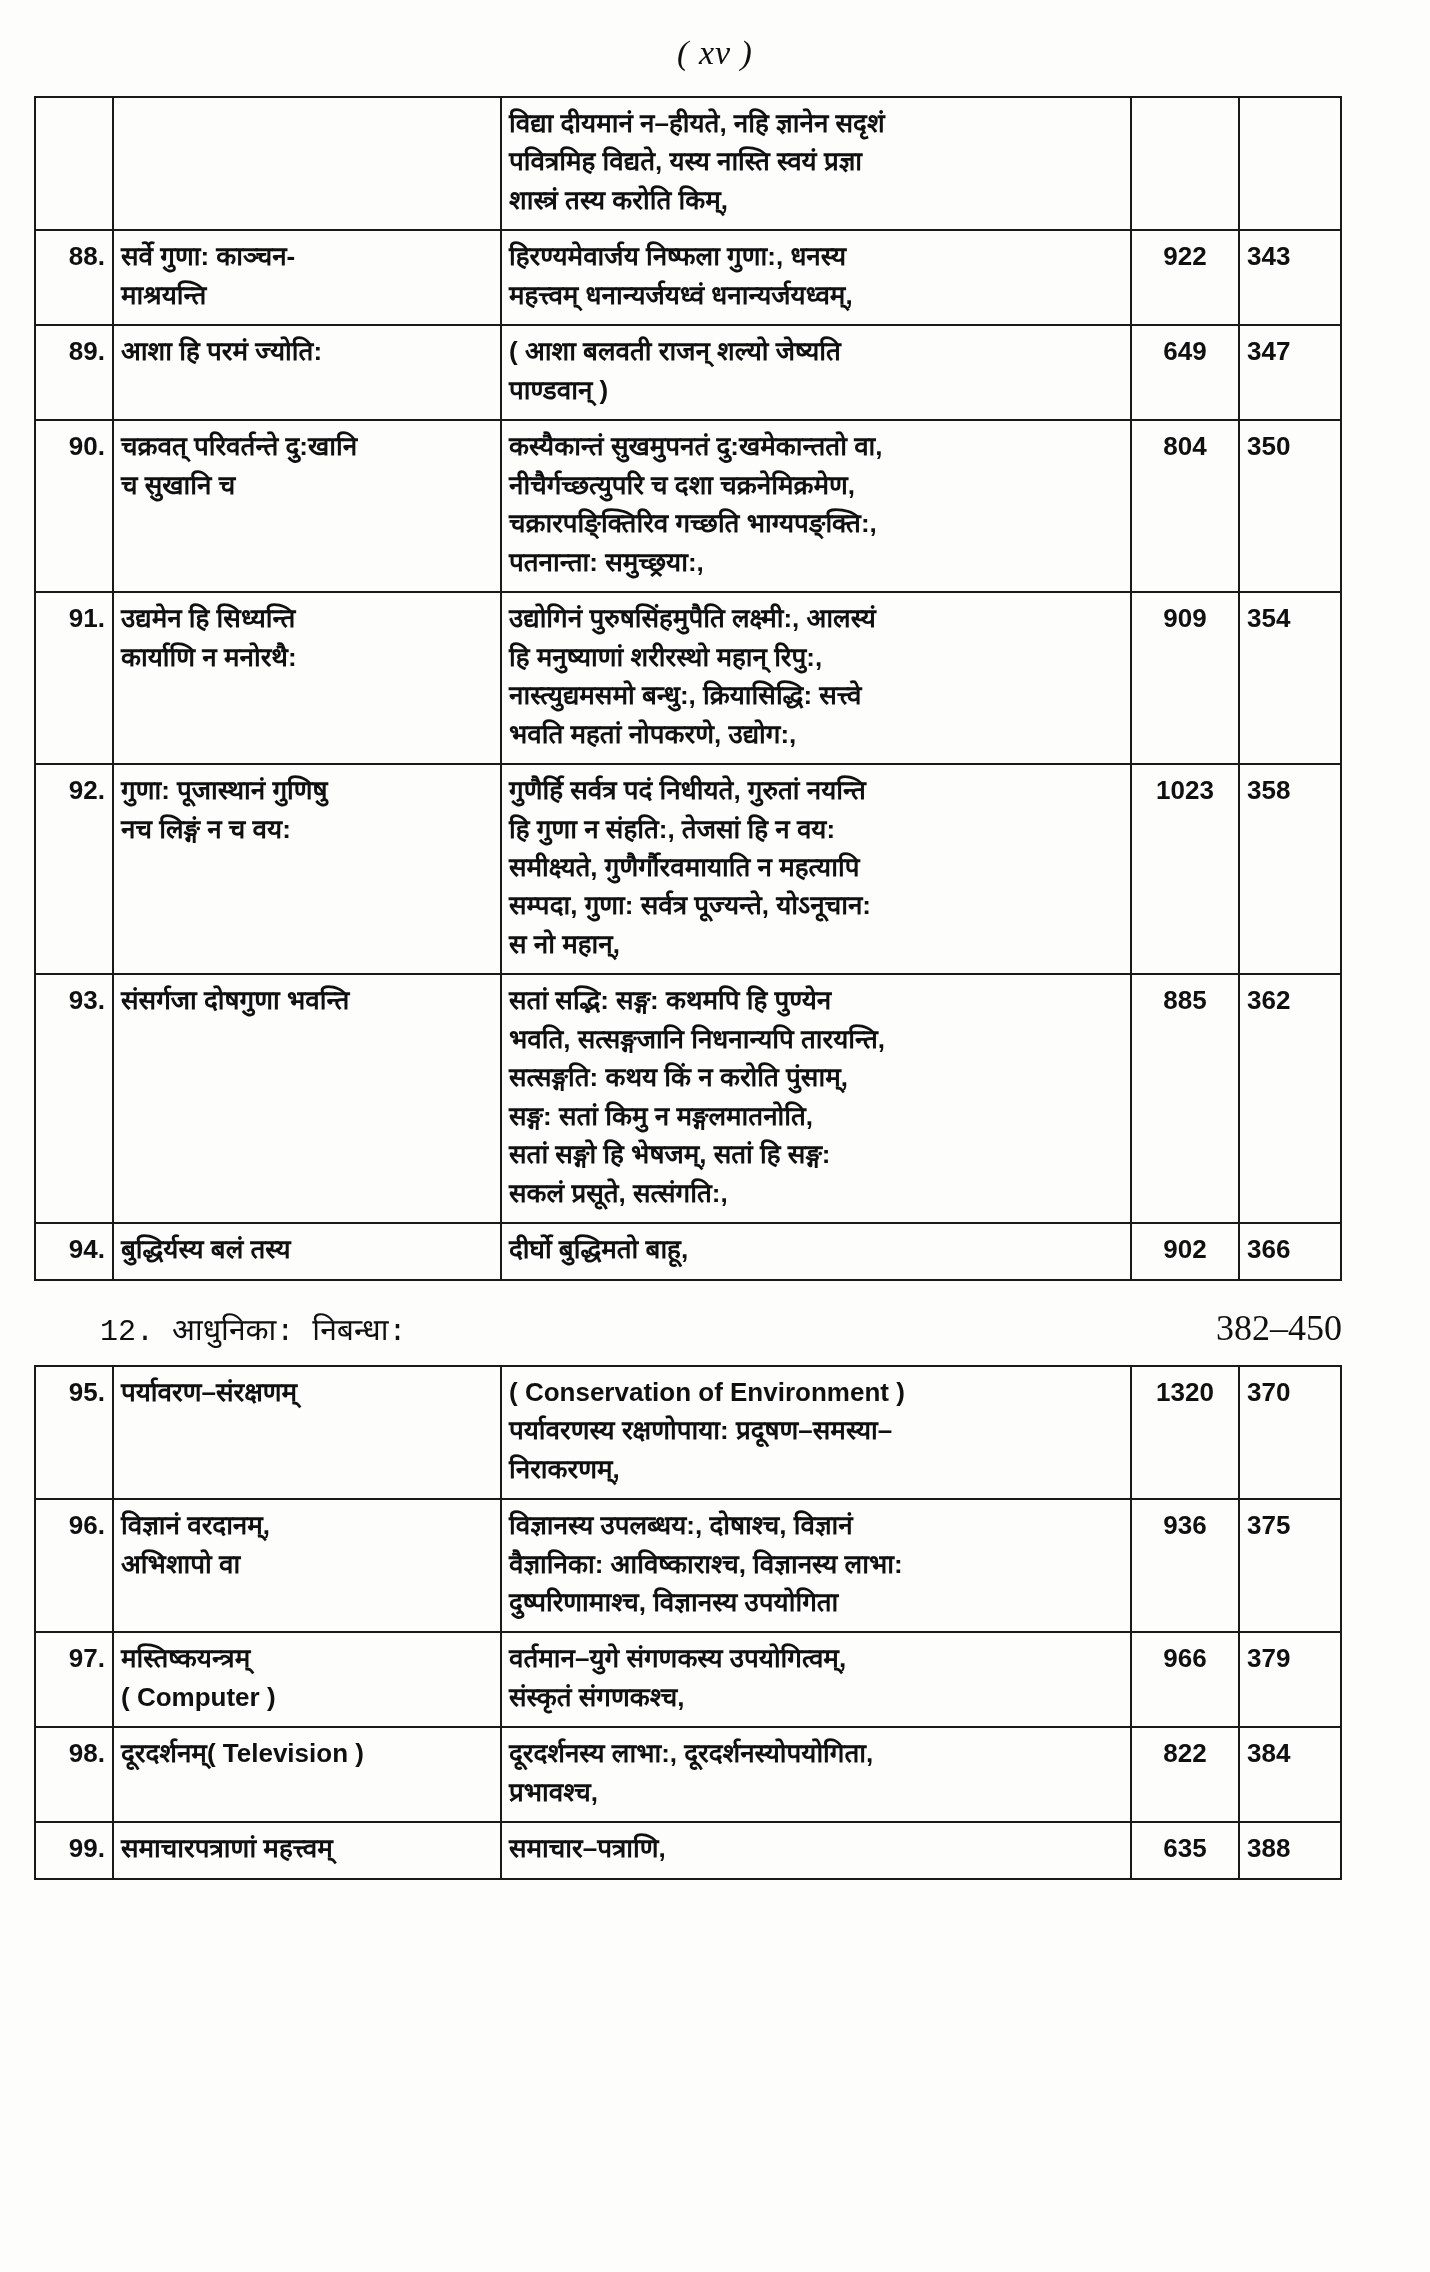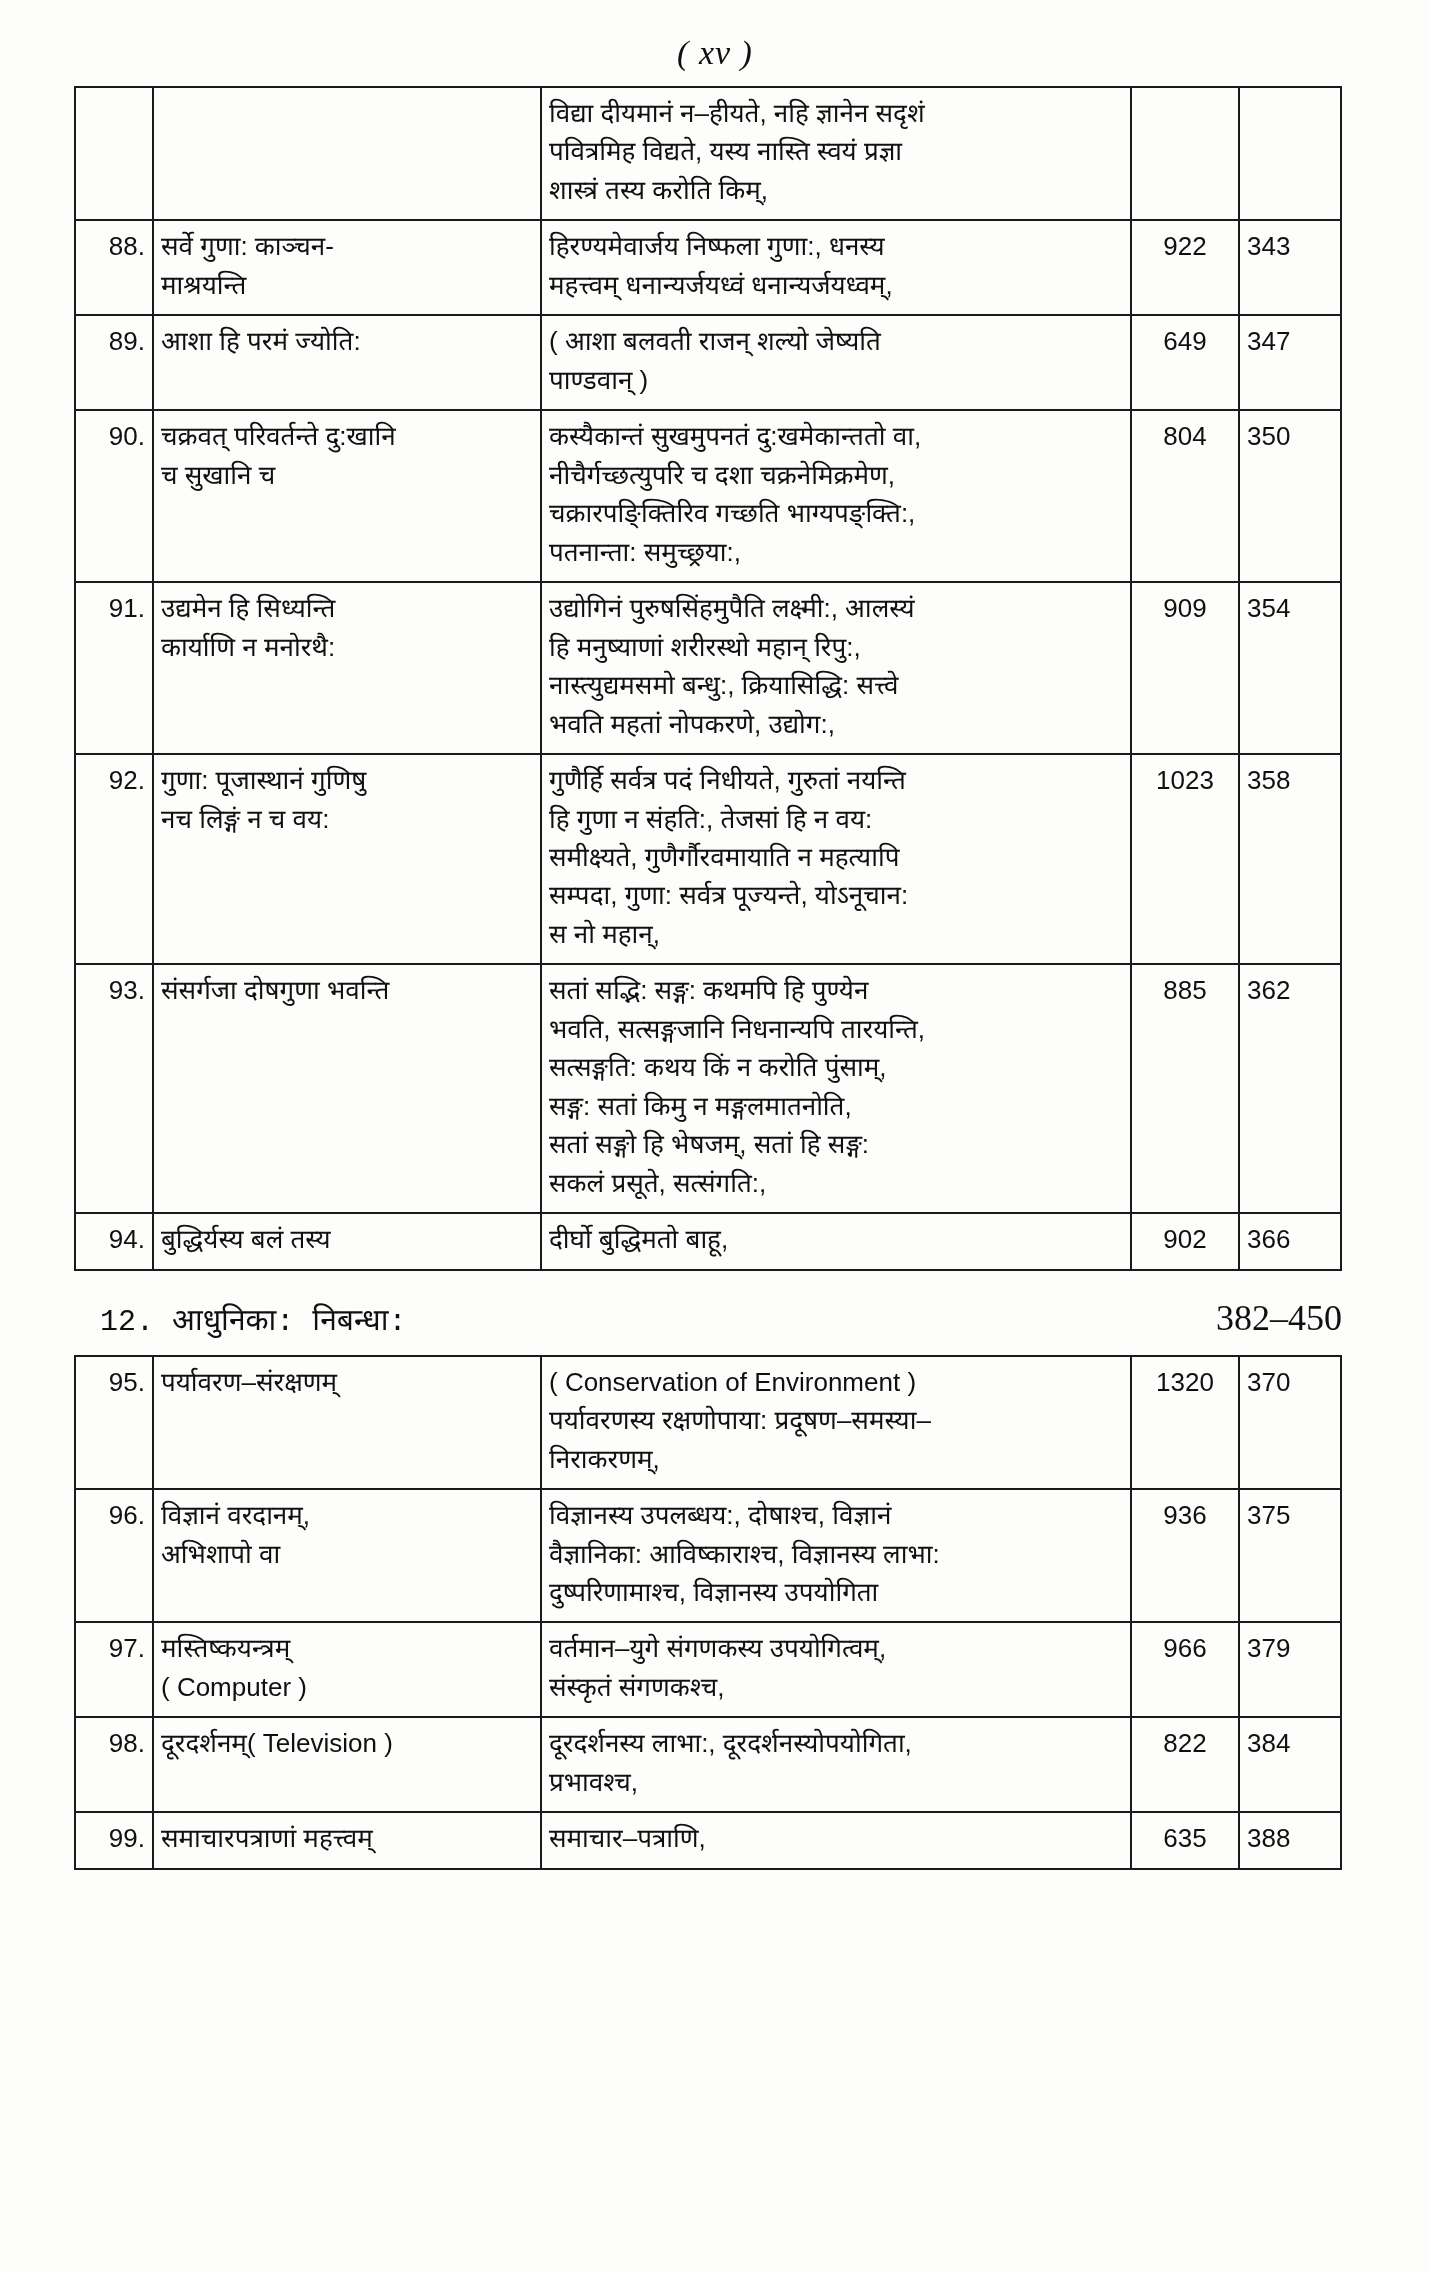--- a/index.html
+++ b/index.html
@@ -20,25 +20,26 @@
     box-sizing: border-box;
     padding: 0;
     background: #fdfdfb;
     position: relative;
   }
   .page-number {
     text-align: center;
     font-style: italic;
     font-size: 34px;
     padding-top: 34px;
-    padding-bottom: 14px;
+    padding-bottom: 24px;
     letter-spacing: 1px;
   }
   .table-wrap {
-    margin: 0 88px 0 74px;
+    margin: 0 88px 0 34px;
+    font-weight: bold;
   }
   table.idx {
     border-collapse: collapse;
     width: 100%;
     table-layout: fixed;
     background: #fdfdfb;
   }
   table.idx td {
     border: 2px solid #1a1a1a;
     vertical-align: top;

